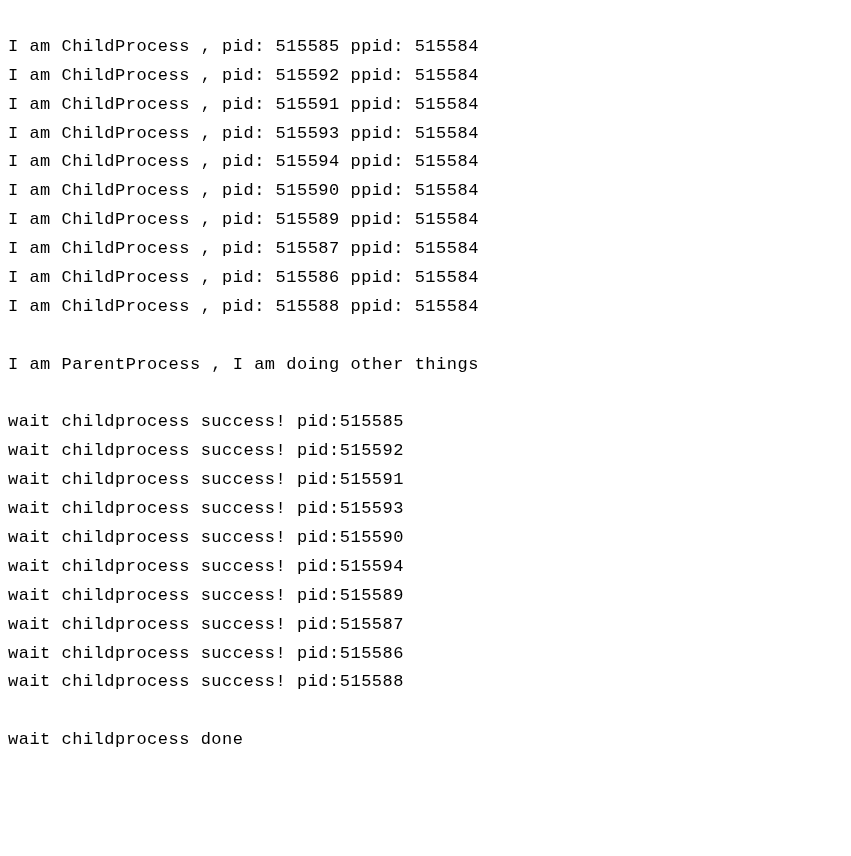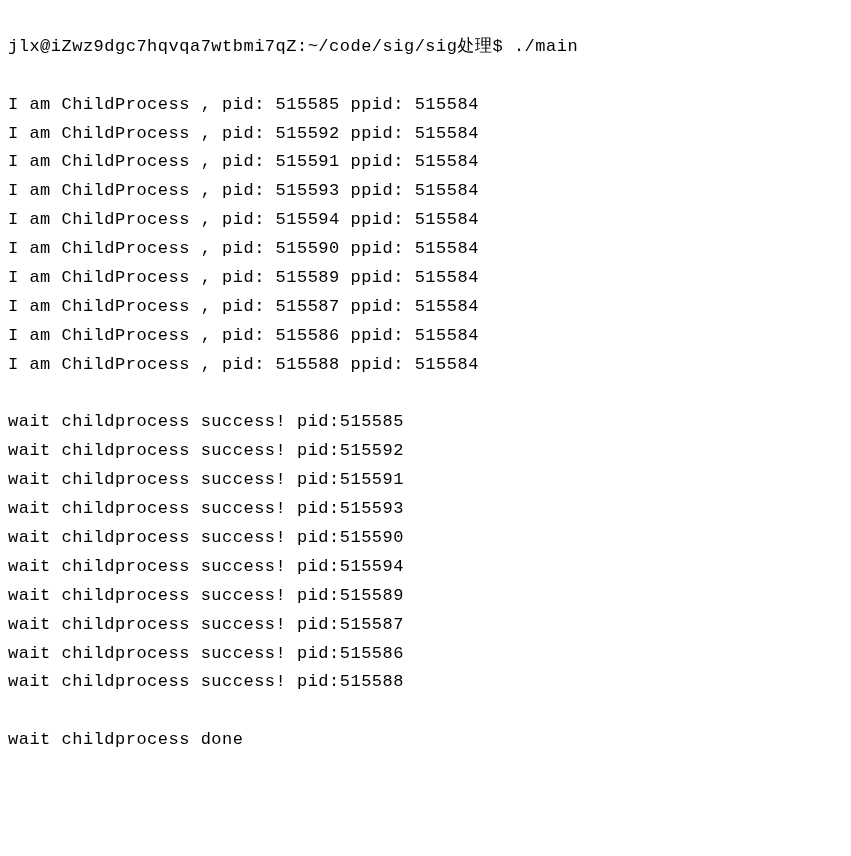--- a/index.html
+++ b/index.html
@@ -25,19 +25,19 @@
       display: block;
     }
     .line {
       display: block;
     }
   </style>
 </head>
 <body>
 
 <div class="terminal">
-<span class="prompt-line"><span>jlx@iZwz9dgc7hqvqa7wtbmi7qZ:~/code/sig/sig处理</span><span>$</span> <span>./main</span></span>
 <span id="children-block"><span class="line">I am ChildProcess , pid: 515585 ppid: 515584</span><span class="line">I am ChildProcess , pid: 515592 ppid: 515584</span><span class="line">I am ChildProcess , pid: 515591 ppid: 515584</span><span class="line">I am ChildProcess , pid: 515593 ppid: 515584</span><span class="line">I am ChildProcess , pid: 515594 ppid: 515584</span><span class="line">I am ChildProcess , pid: 515590 ppid: 515584</span><span class="line">I am ChildProcess , pid: 515589 ppid: 515584</span><span class="line">I am ChildProcess , pid: 515587 ppid: 515584</span><span class="line">I am ChildProcess , pid: 515586 ppid: 515584</span><span class="line">I am ChildProcess , pid: 515588 ppid: 515584</span></span>
+<span class="line">I am ParentProcess , I am doing other things</span>
 <span id="wait-block"><span class="line">wait childprocess success! pid:515585</span><span class="line">wait childprocess success! pid:515592</span><span class="line">wait childprocess success! pid:515591</span><span class="line">wait childprocess success! pid:515593</span><span class="line">wait childprocess success! pid:515590</span><span class="line">wait childprocess success! pid:515594</span><span class="line">wait childprocess success! pid:515589</span><span class="line">wait childprocess success! pid:515587</span><span class="line">wait childprocess success! pid:515586</span><span class="line">wait childprocess success! pid:515588</span></span>
 <span class="line">wait childprocess done</span>
 
 
 </div>
 
 </body></html>

